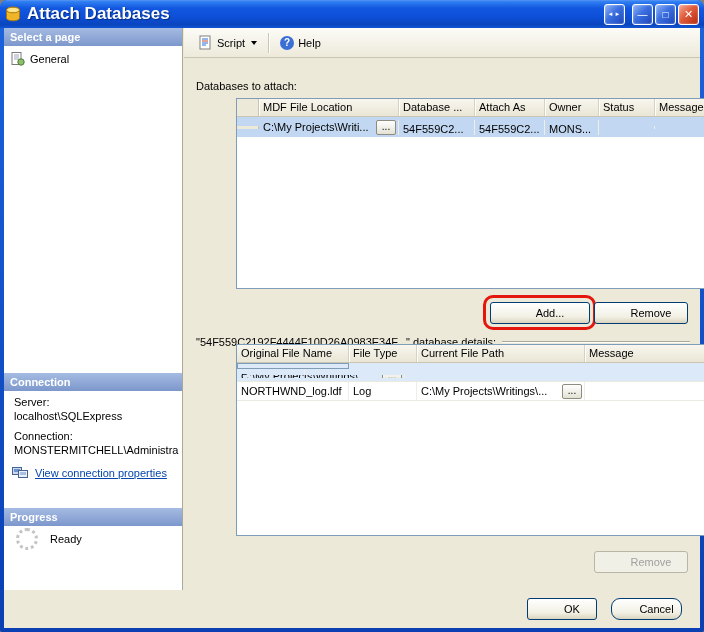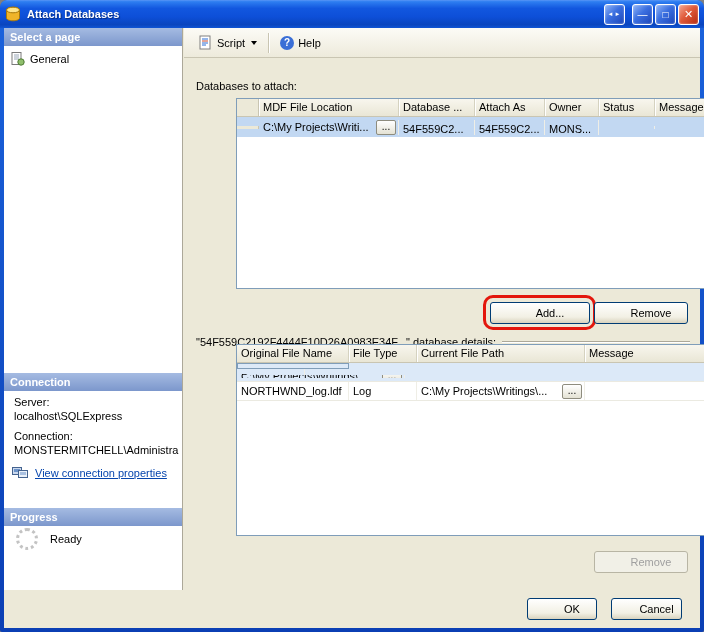--- a/index.html
+++ b/index.html
@@ -11,21 +11,21 @@
     font-size:11px; color:#000;
   }
   
   .titlebar {
     position:absolute; left:0; top:0; right:0; height:28px;
     display:flex; align-items:center; padding:0 5px;
     background:linear-gradient(to bottom,#5A96F5 0%,#2E7EF1 6%,#1257DF 30%,#0D4FD8 60%,#0A45BE 88%,#1055D4 100%);
     border-radius:7px 7px 0 0;
   }
   .title-icon { width:17px; height:16px; display:inline-flex; }
-  .title-text { color:#fff; font-weight:bold; font-size:11px; margin-left:5px; flex:1;
+  .title-text { color:#fff; font-weight:bold; font-size:17px; margin-left:5px; flex:1;
     text-shadow:1px 1px 1px #042A7E; }
   .tb-btn {
     width:21px; height:21px; border:1px solid #FFFFFF; border-radius:3px; margin-left:2px;
     display:flex; align-items:center; justify-content:center; color:#fff; font-size:10px;
     background:linear-gradient(135deg,#8FB4F7 0%,#3B6FE0 45%,#1B44B8 100%);
     box-shadow:inset 0 0 2px rgba(255,255,255,.6); cursor:pointer;
   }
   .tb-btn.arrows { margin-right:5px; font-size:6px; letter-spacing:1px; }
   .tb-btn.close { background:linear-gradient(135deg,#F4A892 0%,#E05B3B 45%,#B52A0F 100%); font-size:11px; }
   
@@ -101,21 +101,21 @@
     border-color:#B8B5A4; color:#A0A0A0; background:#F1F0E7; cursor:default; }
   .red-ring { position:absolute; left:299px; top:267px; width:113px; height:35px;
     border:3px solid #E3170D; border-radius:10px; pointer-events:none; }
   .details-row { position:absolute; left:12px; top:308px; right:10px;
     display:flex; align-items:center; gap:6px; }
   .details-line { flex:1; height:2px; border-top:1px solid #ACA899; border-bottom:1px solid #fff; }
   
   .bottom-bar { position:absolute; left:0; right:0; bottom:0; height:38px; background:#ECE9D8;
     display:flex; justify-content:flex-end; align-items:center; padding-right:18px; gap:14px; }
   .btn-ok { position:static; width:70px; }
-  .btn-cancel { position:static; width:71px; }
+  .btn-cancel { position:static; width:71px;border-radius:9px; }
   svg { display:block; }
 </style>
 </head>
 <body>
 
 <div class="window">
 
   <div class="titlebar">
     <span class="title-icon">
       <svg width="17" height="16" viewBox="0 0 17 16">

